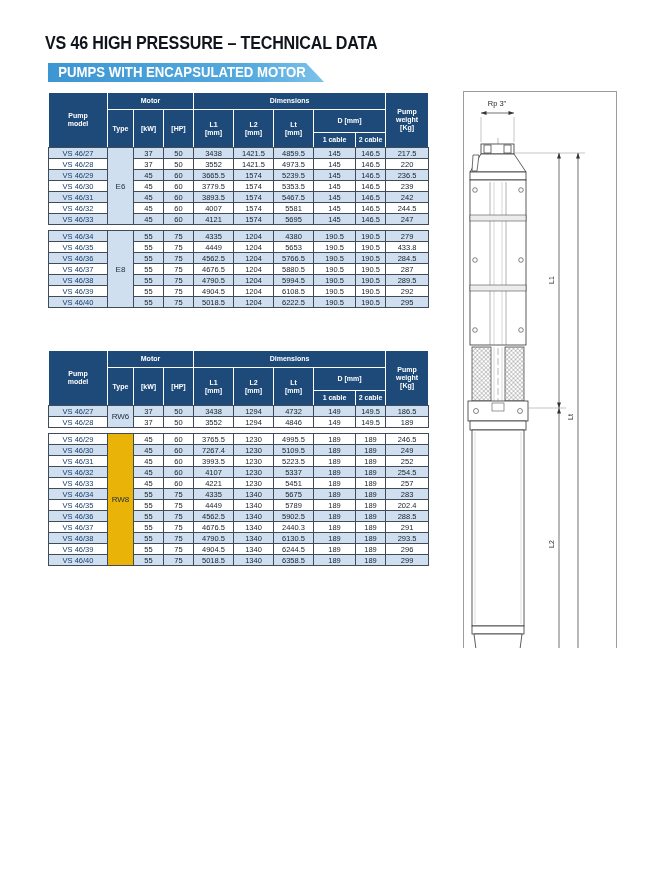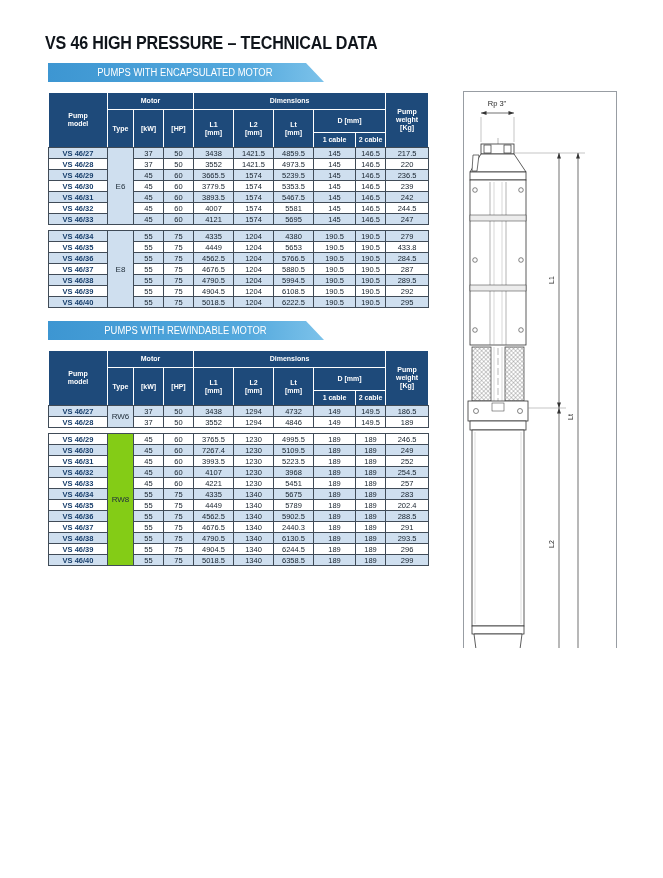--- a/index.html
+++ b/index.html
@@ -8,41 +8,41 @@
 
   
   #page-title{position:absolute;left:45px;top:33px;font-size:17.5px;font-weight:bold;
       color:#10151b;letter-spacing:-0.2px;transform:scaleX(0.92);transform-origin:left center;
       white-space:nowrap;}
 
   
   .banner{position:absolute;left:48px;width:276px;height:19px;
       background:linear-gradient(90deg,#3d96d2 0%,#54a9dd 72%,#7cc2ea 100%);
       clip-path:polygon(0 0,calc(100% - 18px) 0,100% 100%,0 100%);
-      color:#fff;font-weight:normal;font-size:10px;line-height:19px;text-align:center;}
+      color:#fff;font-weight:bold;font-size:14px;line-height:19px;}
   .banner span{display:inline-block;padding-left:11px;transform:scaleX(0.94);
       transform-origin:left center;white-space:nowrap;}
   #banner-1{top:63px;}
   #banner-2{top:321px;}
 
   
   table.data{position:absolute;left:48px;width:380px;border-collapse:collapse;
       table-layout:fixed;}
   #table-1{top:92px;}
   #table-2{top:350px;}
   th{background:#1e4a7a;color:#fff;font-weight:bold;font-size:7px;line-height:8px;
       border:1px solid #fff;padding:0;text-align:center;vertical-align:middle;}
   th .thline{display:block;}
   th.hb{border-bottom:1px solid #404b57;}
   tr.h1{height:17px;} tr.h2{height:23px;} tr.h3{height:15px;}
   td{border:1px solid #404b57;font-size:7.5px;line-height:9px;height:10px;padding:0;
       text-align:center;vertical-align:middle;color:#15202b;background:#fff;}
   tr.shaded td{background:#cfdfef;}
-  td.model{font-weight:bold;color:#173e6b;}
-  td.typecell{background:#84cc16;font-size:8px;color:#22303c;}
+  td.model{font-weight:normal;color:#173e6b;}
+  td.typecell{background:#eab308;font-size:8px;color:#22303c;}
   td.spacer{border:none;height:5px;background:#fff;}
 
   
   #diagram-panel{position:absolute;left:463px;top:91px;width:154px;height:694px;
       border:1px solid #989da3;background:#fff;box-sizing:border-box;}
   #diagram-panel svg{display:block;}
 </style>
 </head>
 <body>
 
@@ -259,23 +259,20 @@
           <td>5018.5</td>
           <td>1204</td>
           <td>6222.5</td>
           <td>190.5</td>
           <td>190.5</td>
           <td>295</td>
         </tr>
       </tbody>
   </table>
 
-  <div class="banner" id="banner-2">
-    <span>PUMPS WITH REWINDABLE MOTOR</span>
-  </div>
 
   <table class="data" id="table-2">
     <colgroup>
       <col style="width:59px">
         <col style="width:26px">
         <col style="width:30px">
         <col style="width:30px">
       <col style="width:40px">
         <col style="width:40px">
         <col style="width:40px">
@@ -379,21 +376,21 @@
           <td>189</td>
           <td>189</td>
           <td>252</td>
         </tr>
         <tr class="shaded">
           <td class="model">VS 46/32</td>
           <td>45</td>
           <td>60</td>
           <td>4107</td>
           <td>1230</td>
-          <td>3968</td>
+          <td>5337</td>
           <td>189</td>
           <td>189</td>
           <td>254.5</td>
         </tr>
         <tr>
           <td class="model">VS 46/33</td>
           <td>45</td>
           <td>60</td>
           <td>4221</td>
           <td>1230</td>

